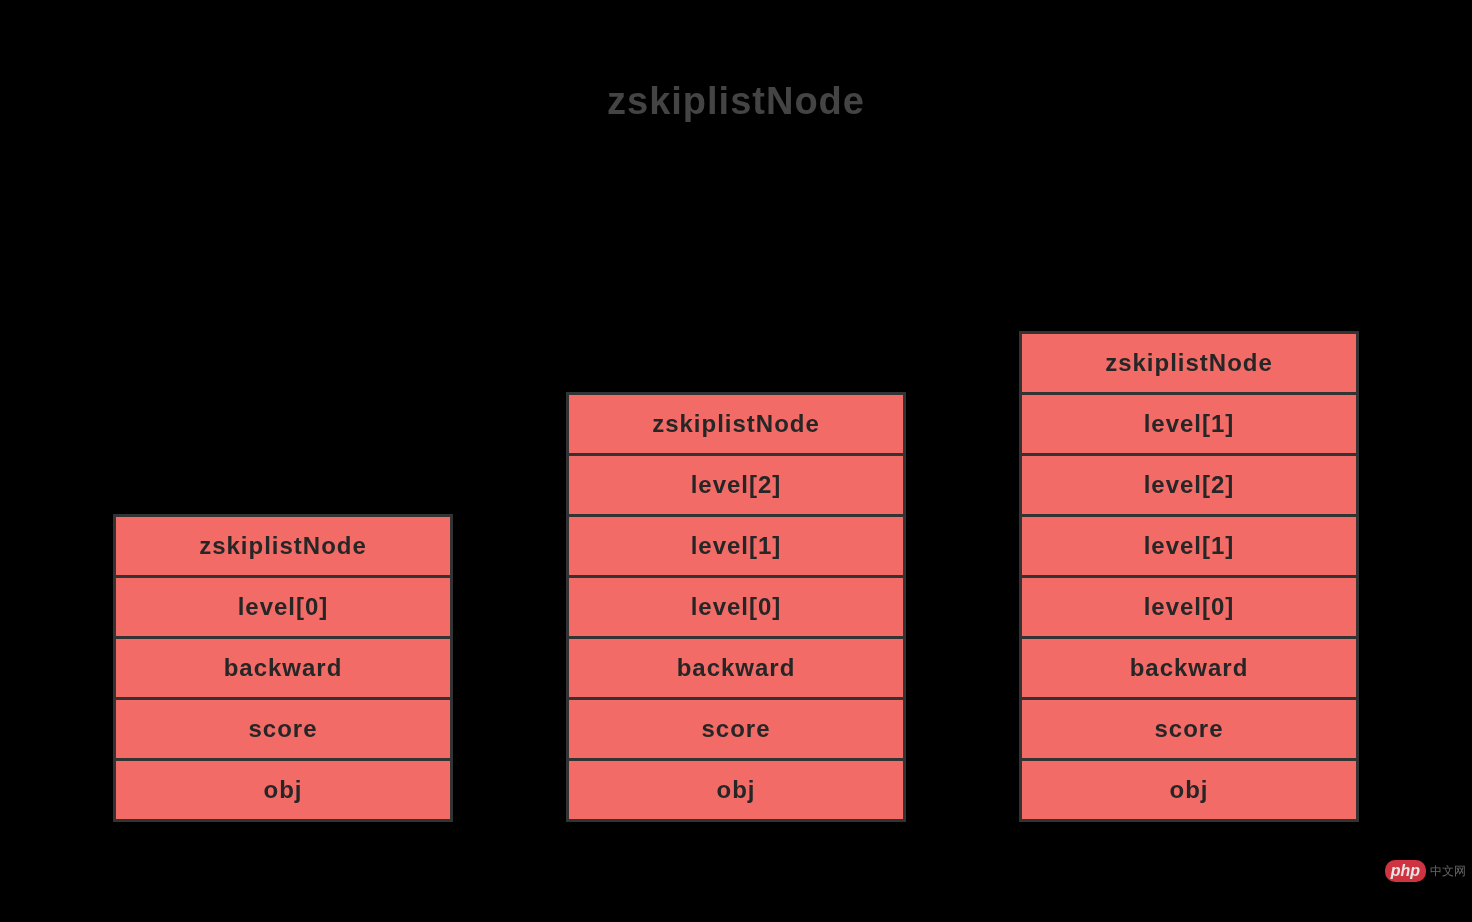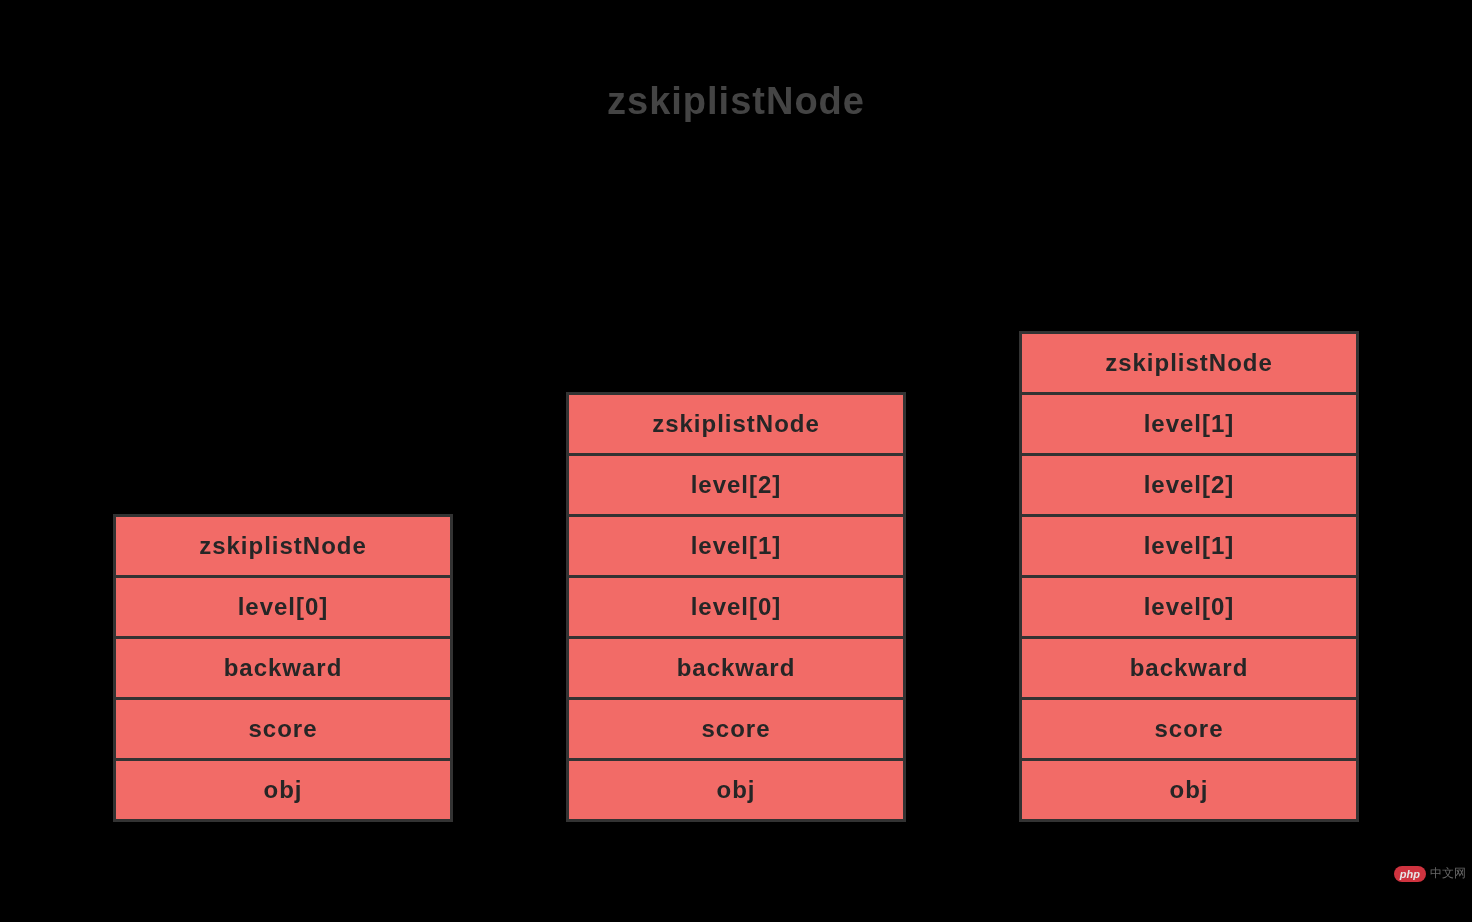--- a/index.html
+++ b/index.html
@@ -58,21 +58,21 @@
     bottom: 40px;
     display: flex;
     align-items: center;
     gap: 4px;
     opacity: 0.9;
   }
   .wm-pill {
     background: #e63946;
     color: #fff;
     font-weight: bold;
-    font-size: 11px;
+    font-size: 16px;
     padding: 2px 6px;
     border-radius: 10px;
     font-style: italic;
   }
   .wm-text {
     color: #737373;
     font-size: 12px;
   }
 </style>
 </head>

